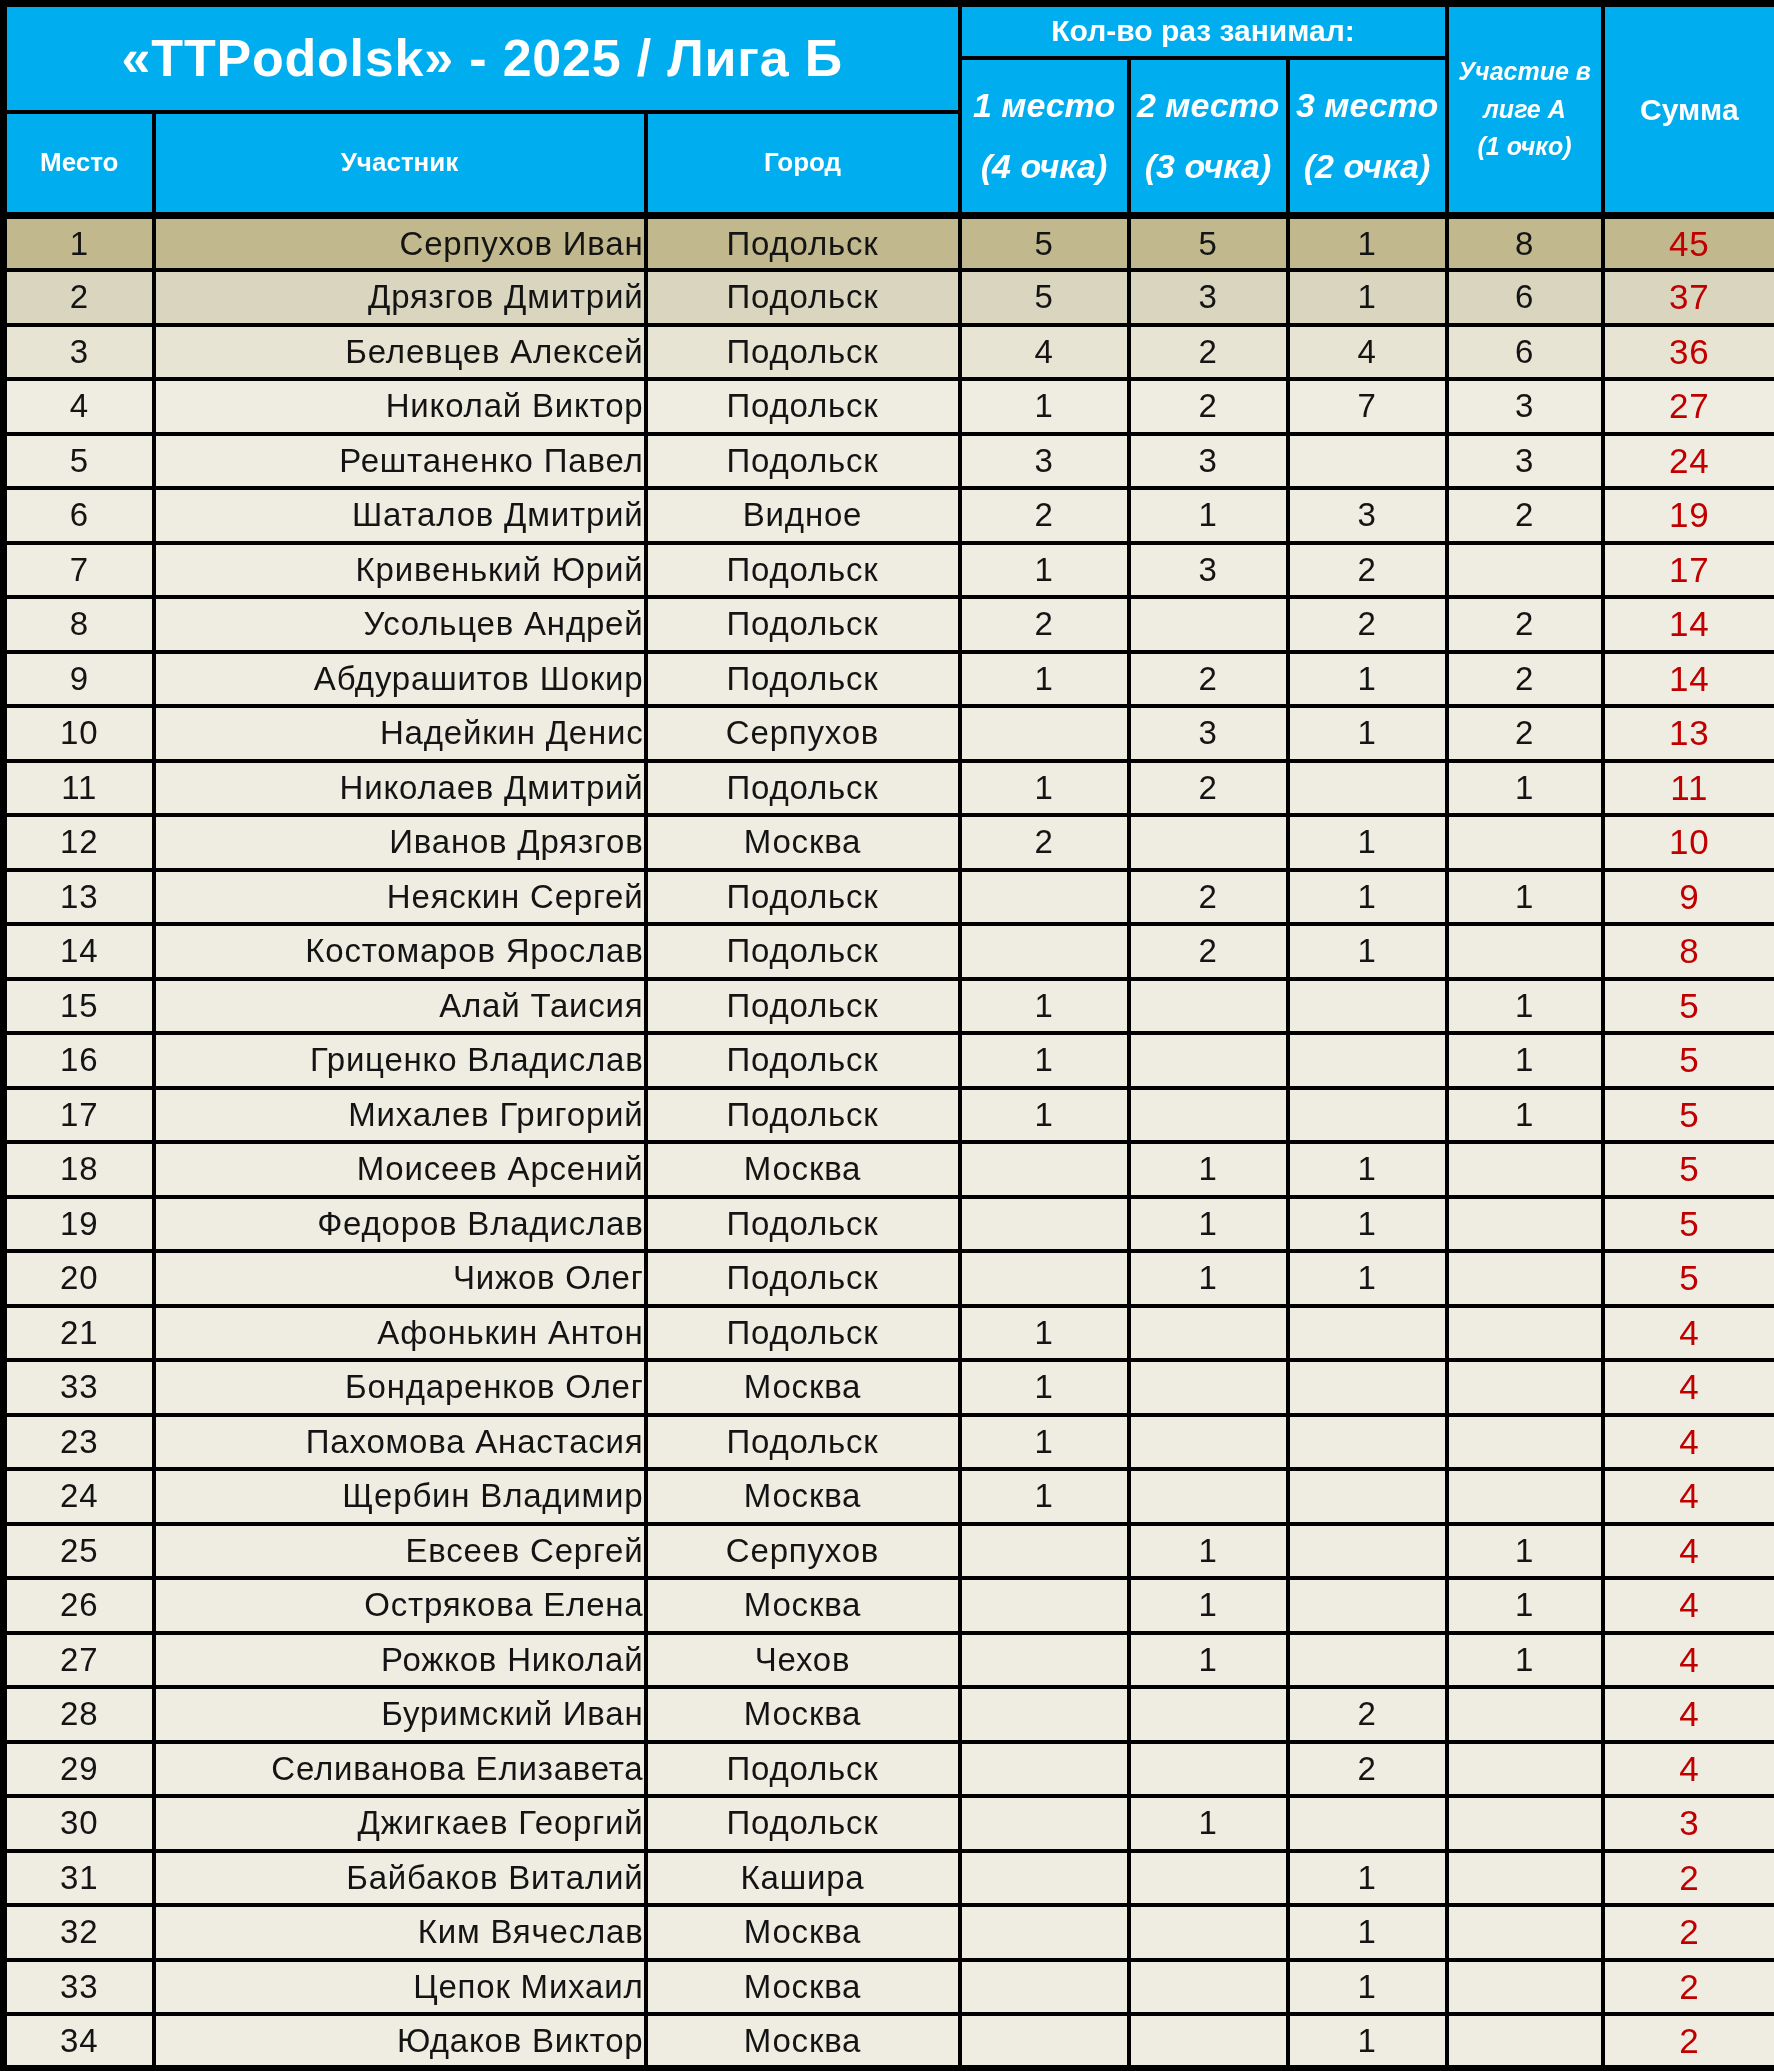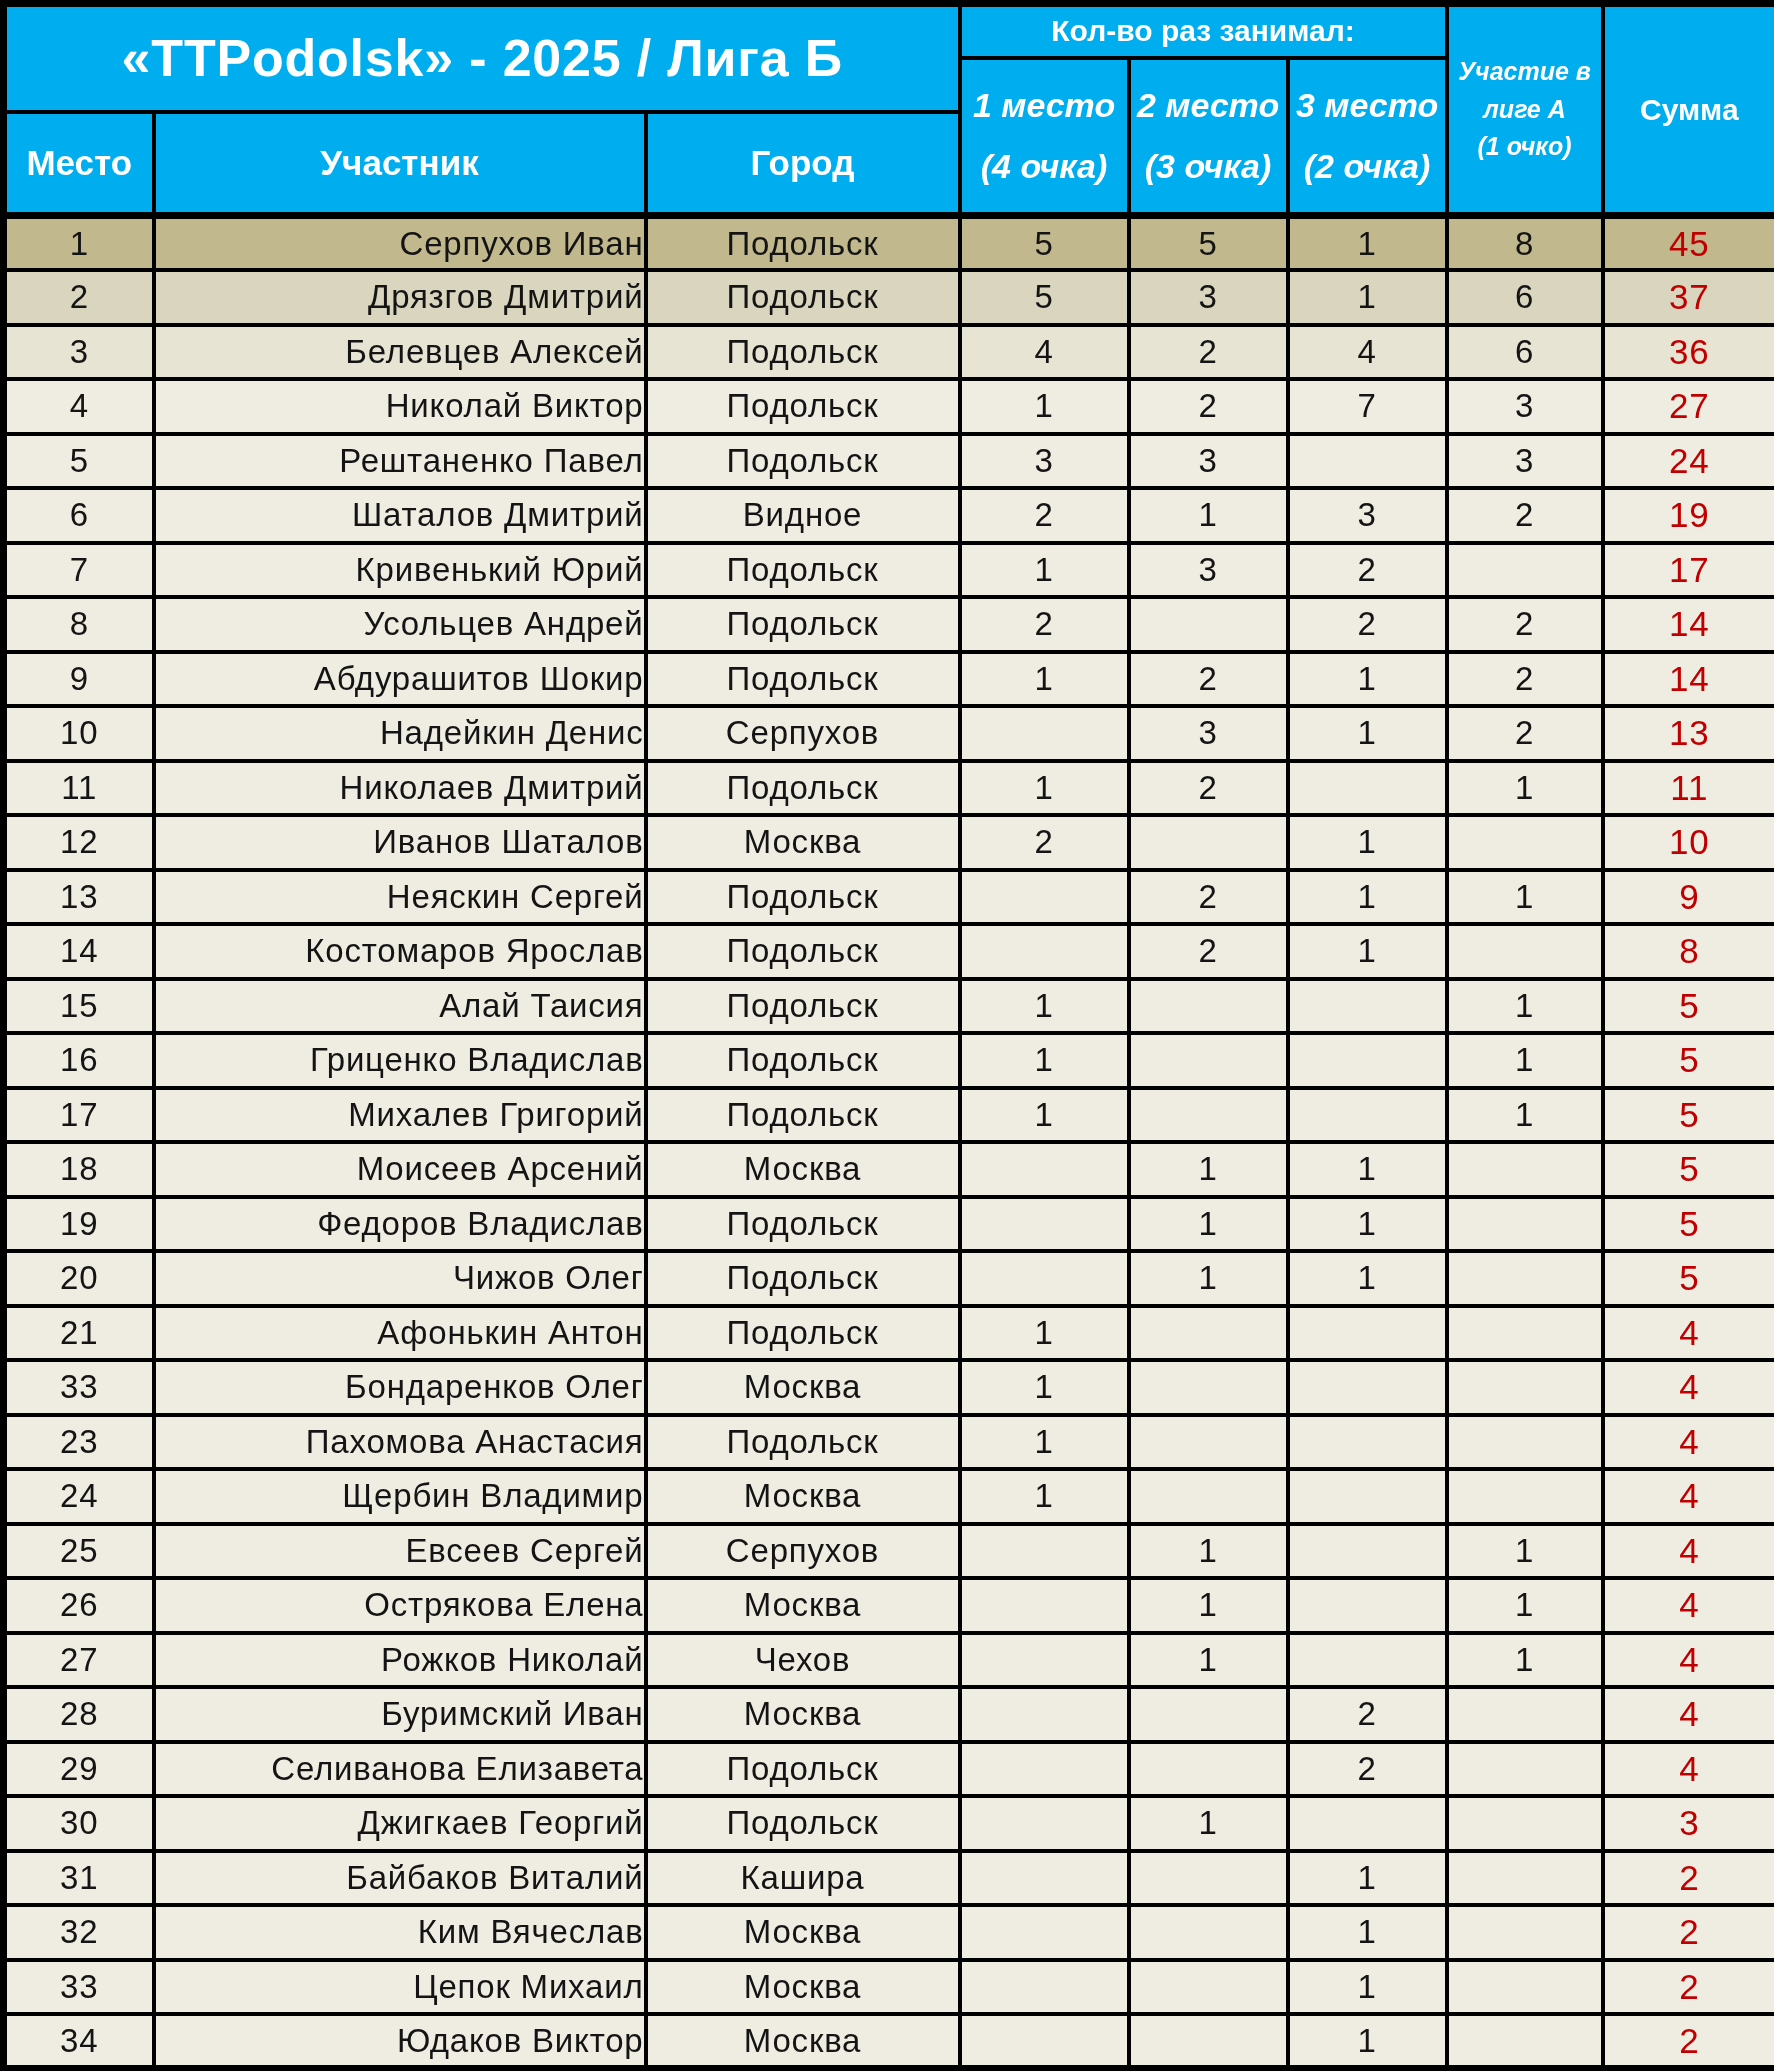--- a/index.html
+++ b/index.html
@@ -34,21 +34,21 @@
     text-align:center;
   }
   tr.h-row1{height:54px;}
   tr.h-row2{height:54px;}
   tr.h-row3{height:104px;}
   th.title-cell{font-size:52px;letter-spacing:0.8px;}
   th.group-cell{font-size:30px;}
   th.sub-col{font-size:34px;line-height:1.8;}
   th.liga-cell{font-size:25px;line-height:1.5;}
   th.sum-head{font-size:30px;}
-  th.plain-col{font-size:35px;}
+  th.plain-col{font-size:26px;}
   .hline{display:block;font-style:italic;}
 
   tbody tr{height:54px;}
   tbody tr:first-child td{border-top:7.5px solid var(--border);}
   tbody td{
     font-size:33px;
     color:var(--data-color);
     text-align:center;
     letter-spacing:0.8px;
     background:var(--row-bg);
@@ -210,21 +210,21 @@
         <td class="c-name">Николаев Дмитрий</td>
         <td class="c-city">Подольск</td>
         <td class="c-num">1</td>
         <td class="c-num">2</td>
         <td class="c-num"></td>
         <td class="c-num">1</td>
         <td class="c-sum">11</td>
       </tr>
       <tr>
         <td class="c-place">12</td>
-        <td class="c-name">Иванов Шаталов</td>
+        <td class="c-name">Иванов Дрязгов</td>
         <td class="c-city">Москва</td>
         <td class="c-num">2</td>
         <td class="c-num"></td>
         <td class="c-num">1</td>
         <td class="c-num"></td>
         <td class="c-sum">10</td>
       </tr>
       <tr>
         <td class="c-place">13</td>
         <td class="c-name">Неяскин Сергей</td>

